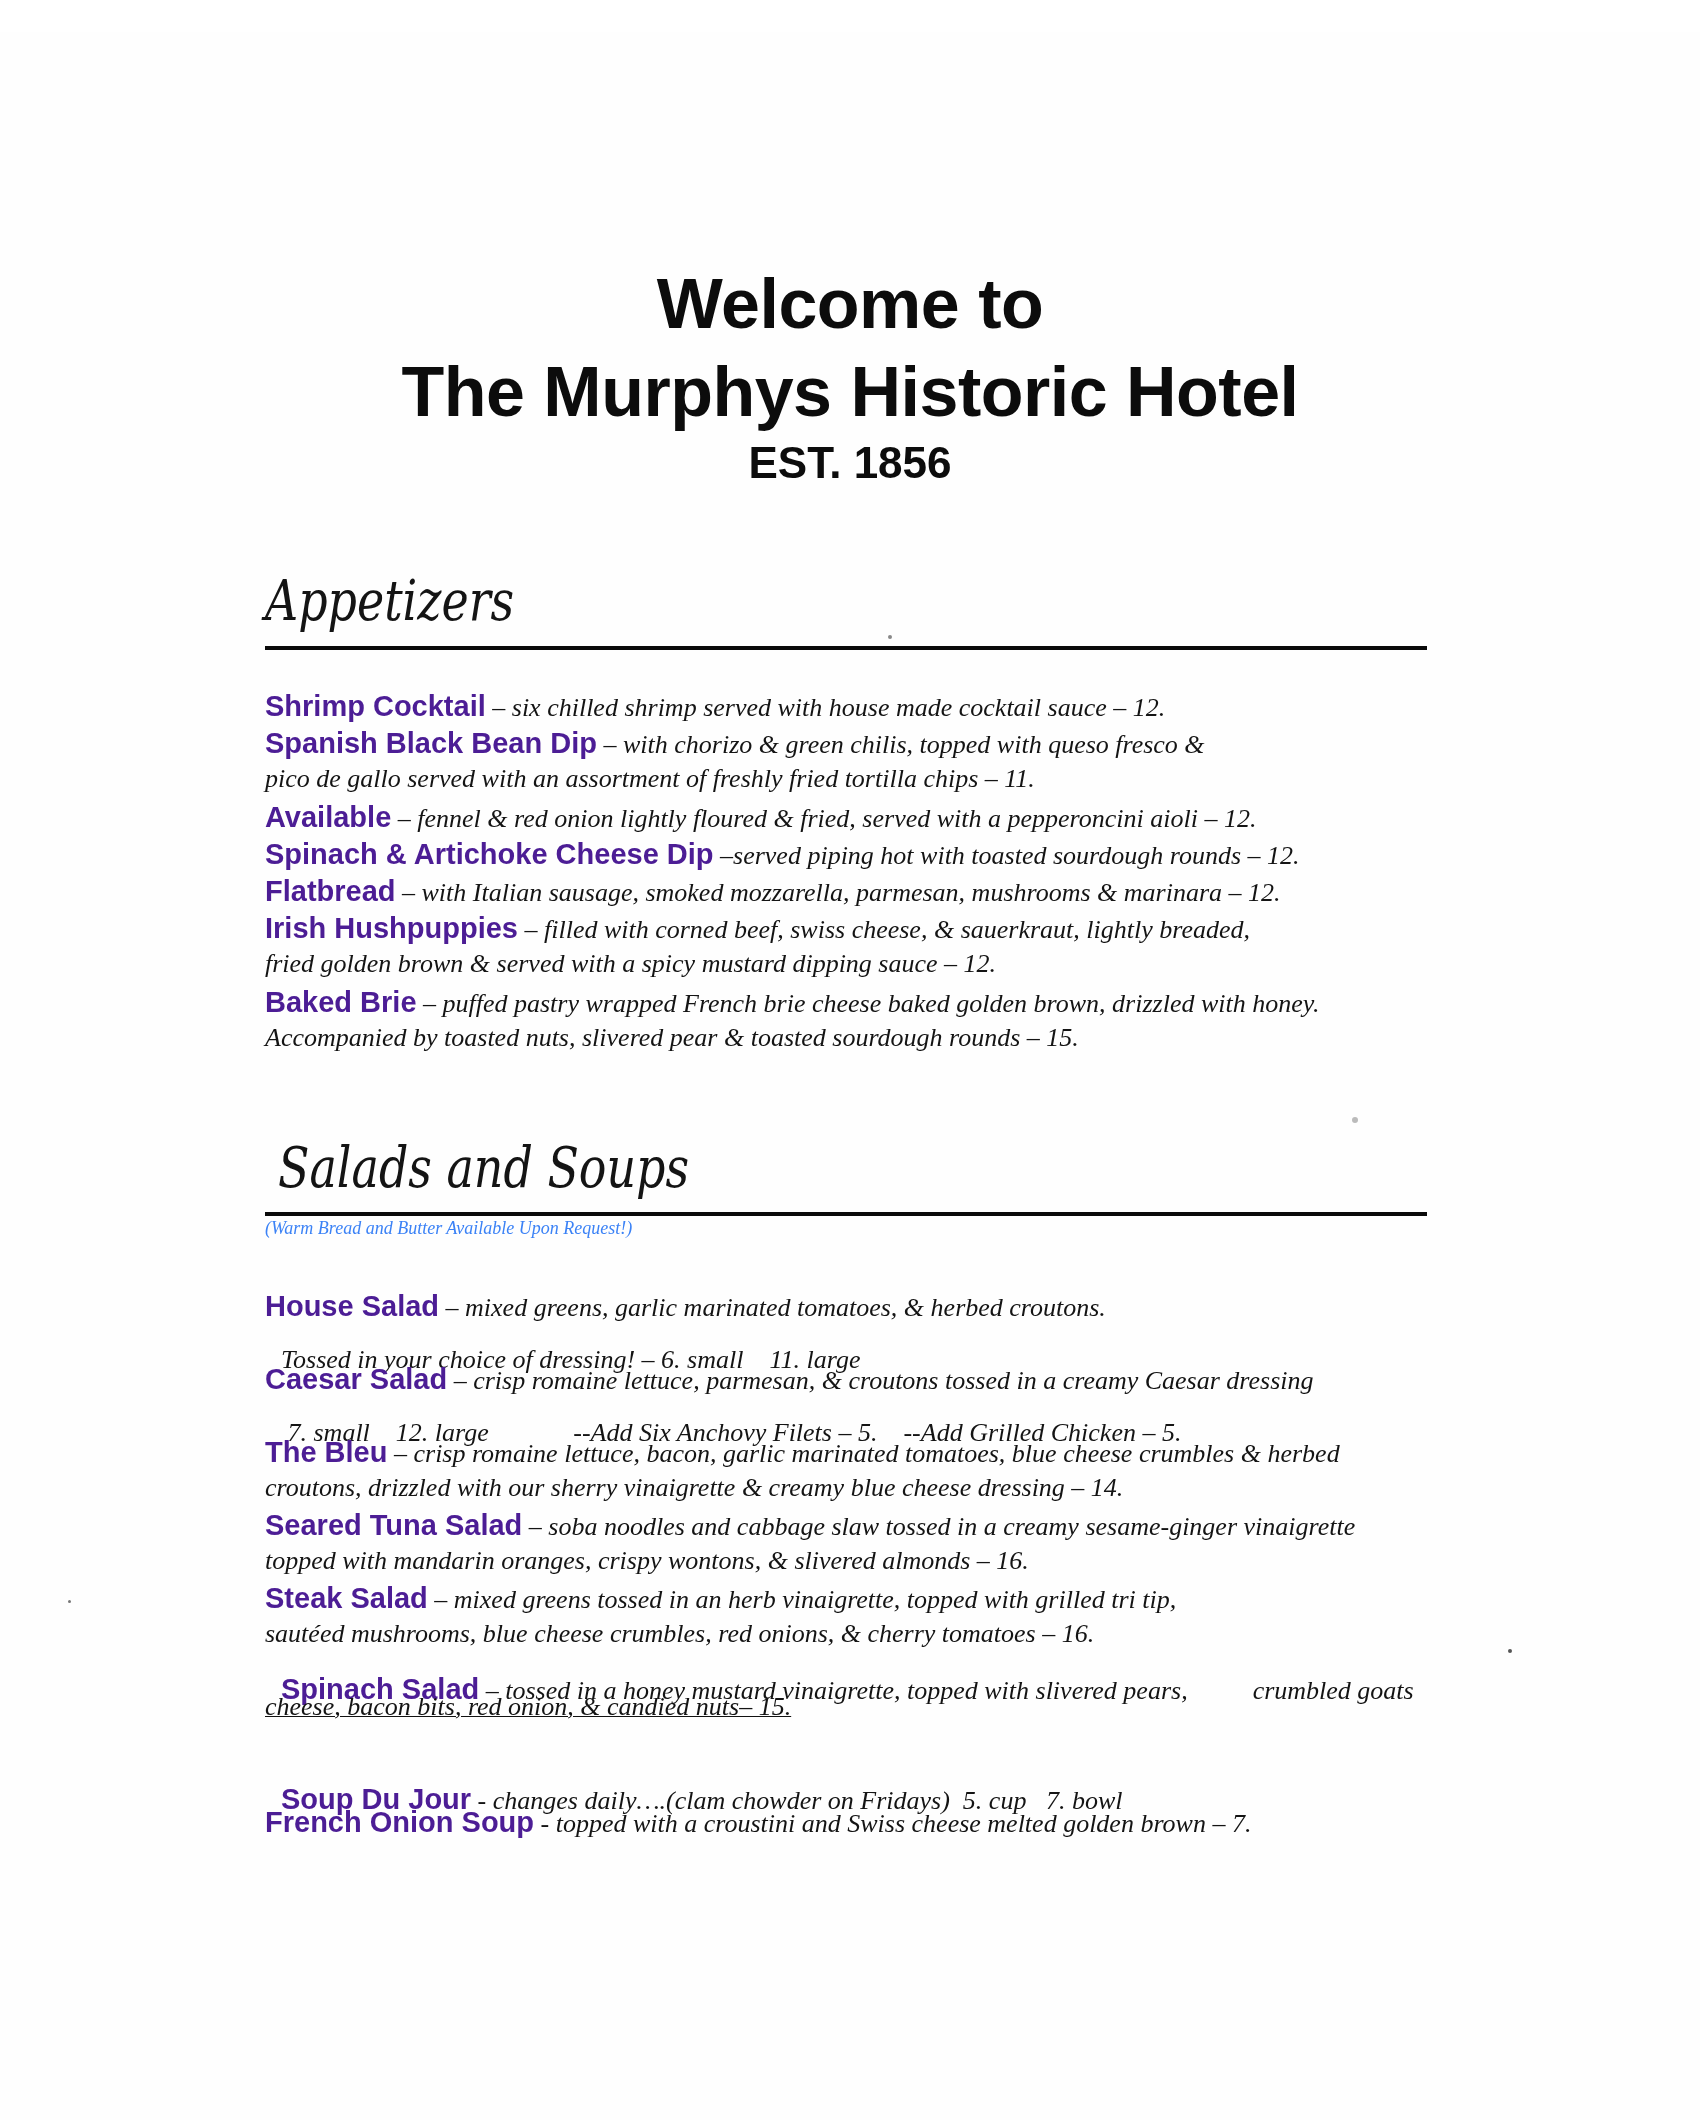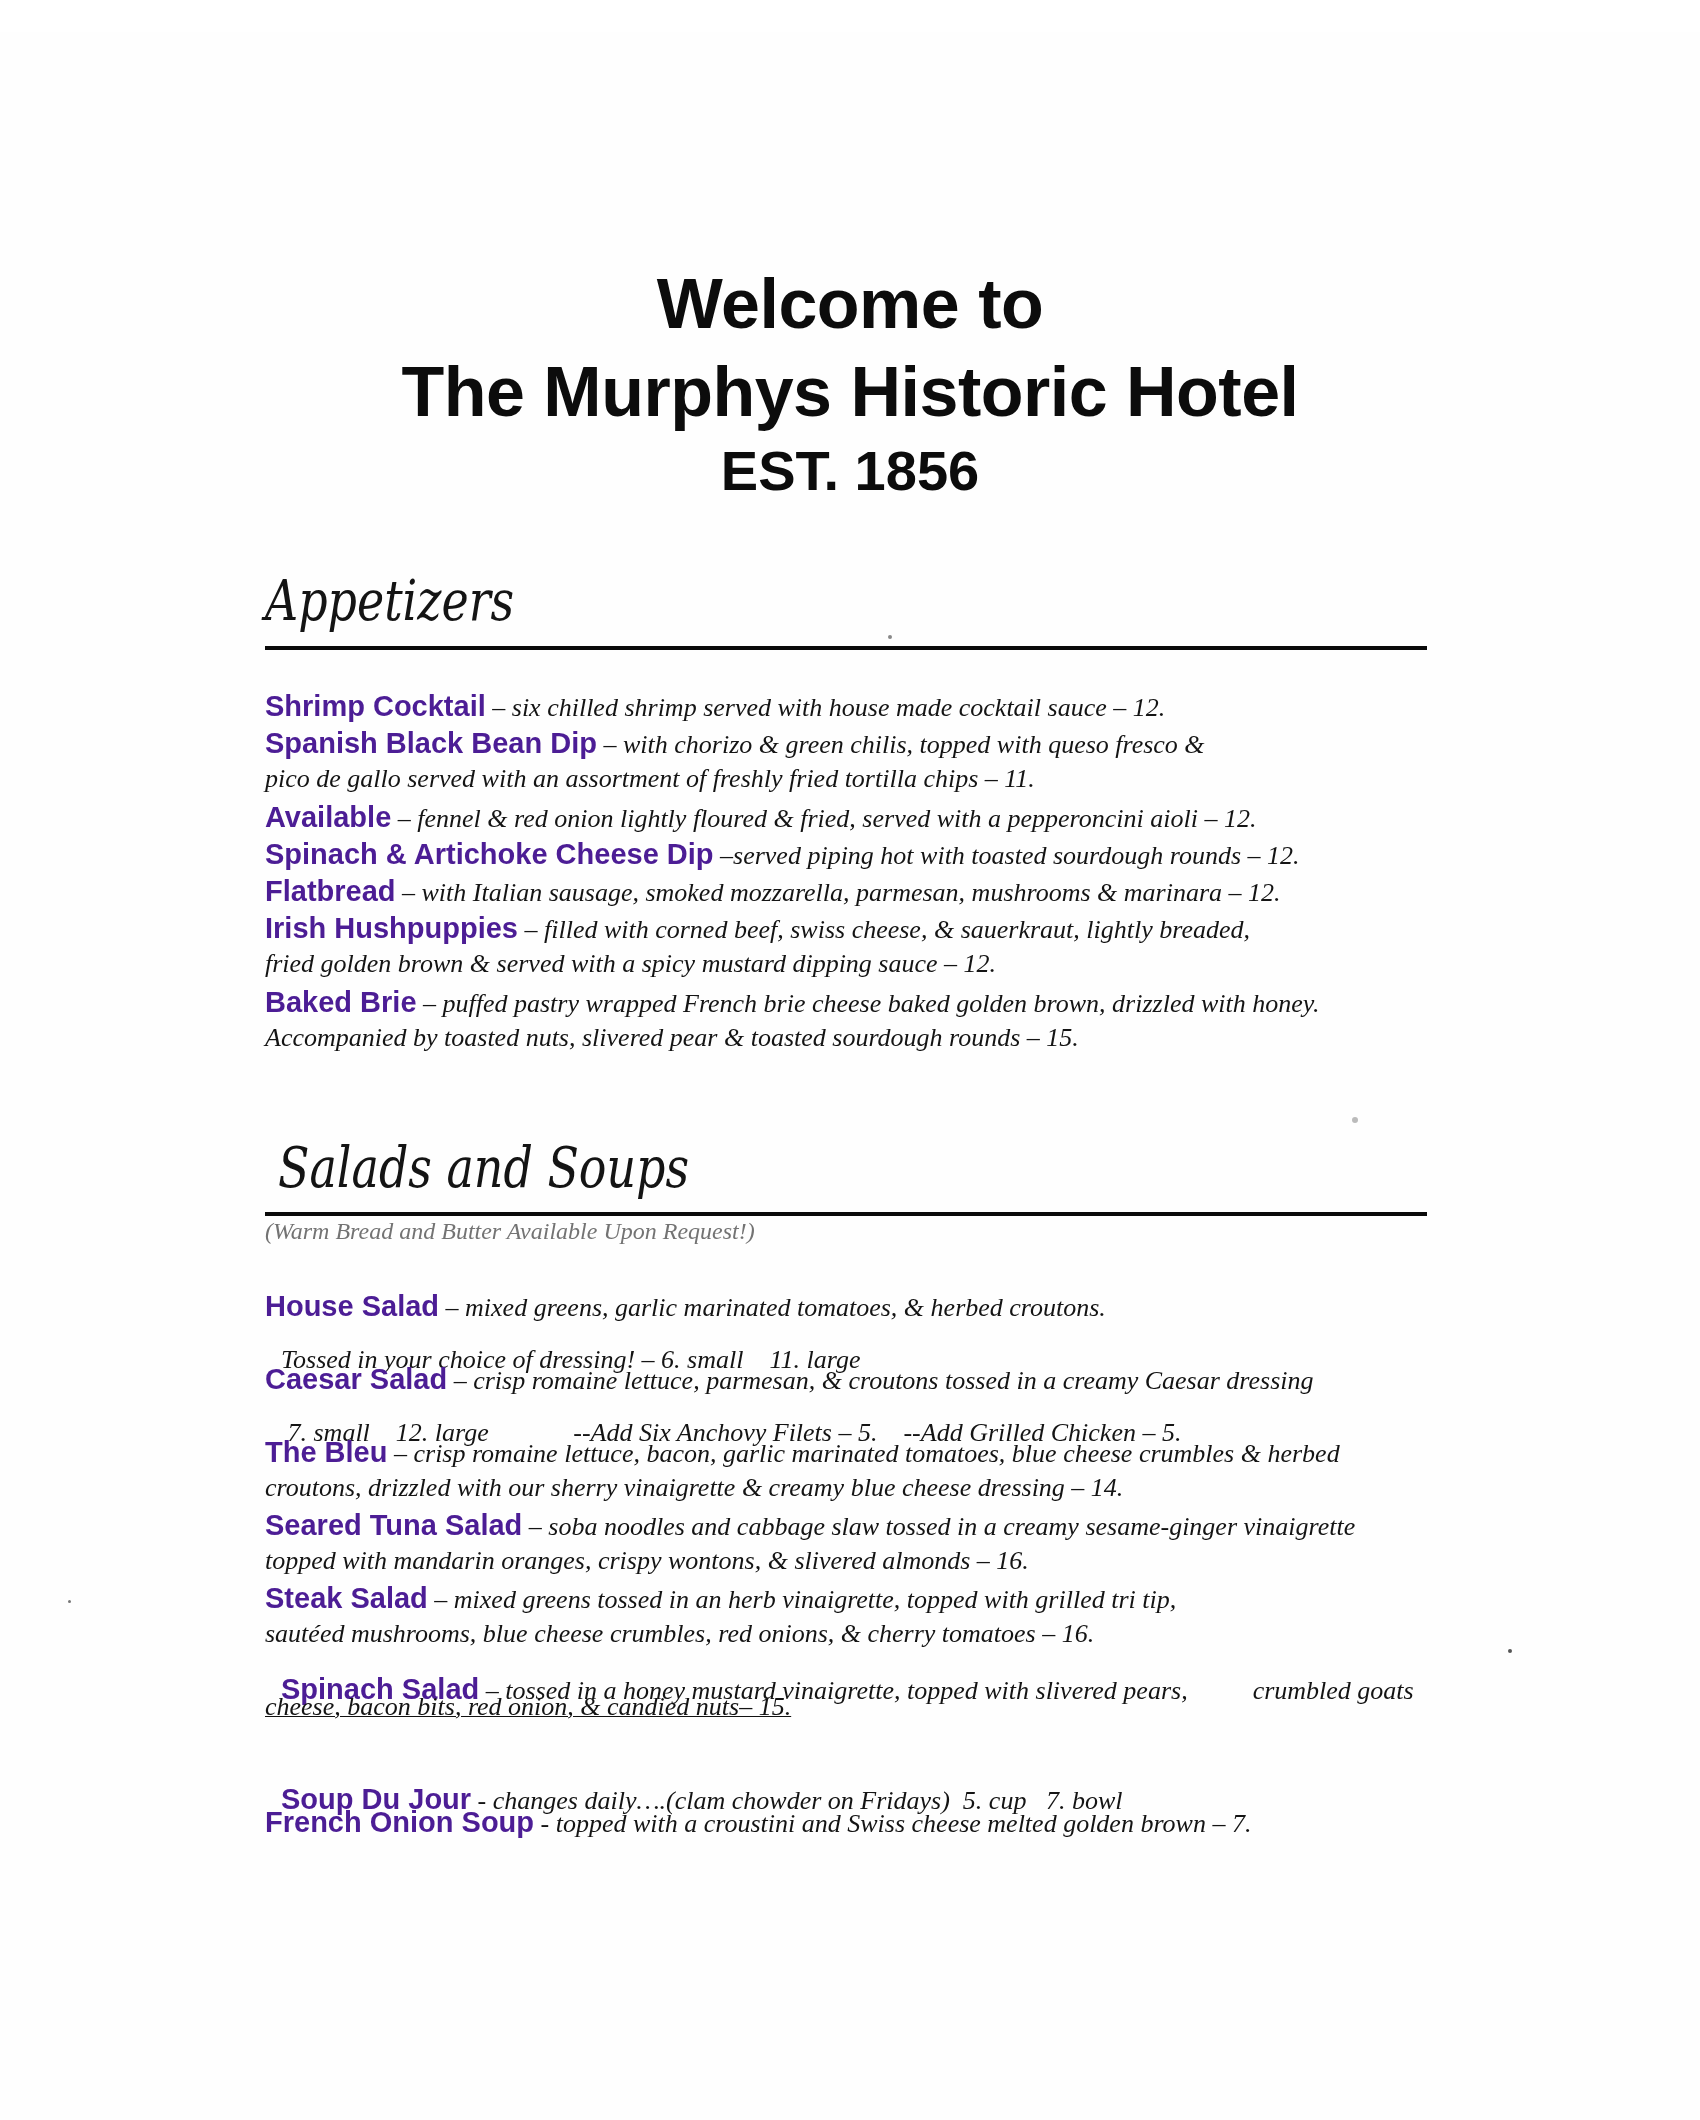--- a/index.html
+++ b/index.html
@@ -4,27 +4,27 @@
 <style>
   html, body { margin: 0; padding: 0; }
   body {
     width: 1700px; height: 2120px; background: #ffffff; position: relative; overflow: hidden;
     color: #111;
   }
   .page { position: absolute; left: 0; top: 0; width: 1700px; height: 2120px; background: #fefefe; margin-top: 32px; }
   .header { position: absolute; left: 0; width: 1700px; text-align: center; font-family: "Liberation Sans", sans-serif; font-weight: bold; color: #0c0c0c; }
   .welcome { top: 232px; font-size: 70px; letter-spacing: -0.5px; }
   .hotel { top: 320px; font-size: 70px; letter-spacing: -0.5px; }
-  .est { top: 406px; font-size: 56px; }
+  .est { top: 406px; font-size: 44px; }
   .section-title {
     position: absolute; font-family: "DejaVu Serif", serif; font-style: italic; font-size: 56px; color: #141414;
     transform: scaleX(0.82); transform-origin: left top; letter-spacing: 0px;
   }
   .rule { position: absolute; left: 265px; width: 1162px; height: 4px; background: #0a0a0a; }
-  .note { position: absolute; left: 265px; font-family: "Liberation Serif", serif; font-style: italic; font-size: 24px; color: #737373; }
+  .note { position: absolute; left: 265px; font-family: "Liberation Serif", serif; font-style: italic; font-size: 18px; color: #3b82f6; }
   .line { position: absolute; left: 265px; white-space: nowrap; }
   .name { font-family: "Liberation Sans", sans-serif; font-weight: bold; font-size: 29px; color: #4c1d95; text-align: center; }
   .desc { font-family: "Liberation Serif", serif; font-style: italic; font-size: 26px; color: #141414; }
   .speck { position: absolute; background: #888; border-radius: 50%; }
 </style>
 </head>
 <body>
 
 <div class="page">
 

